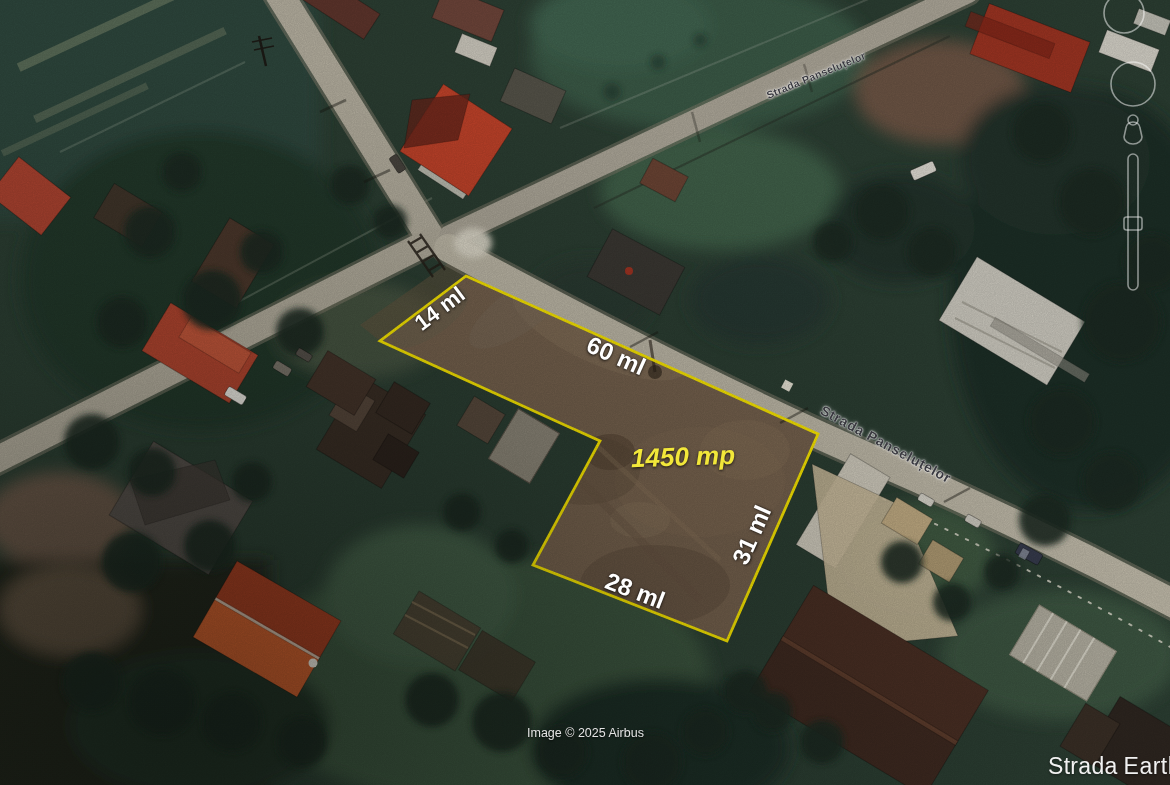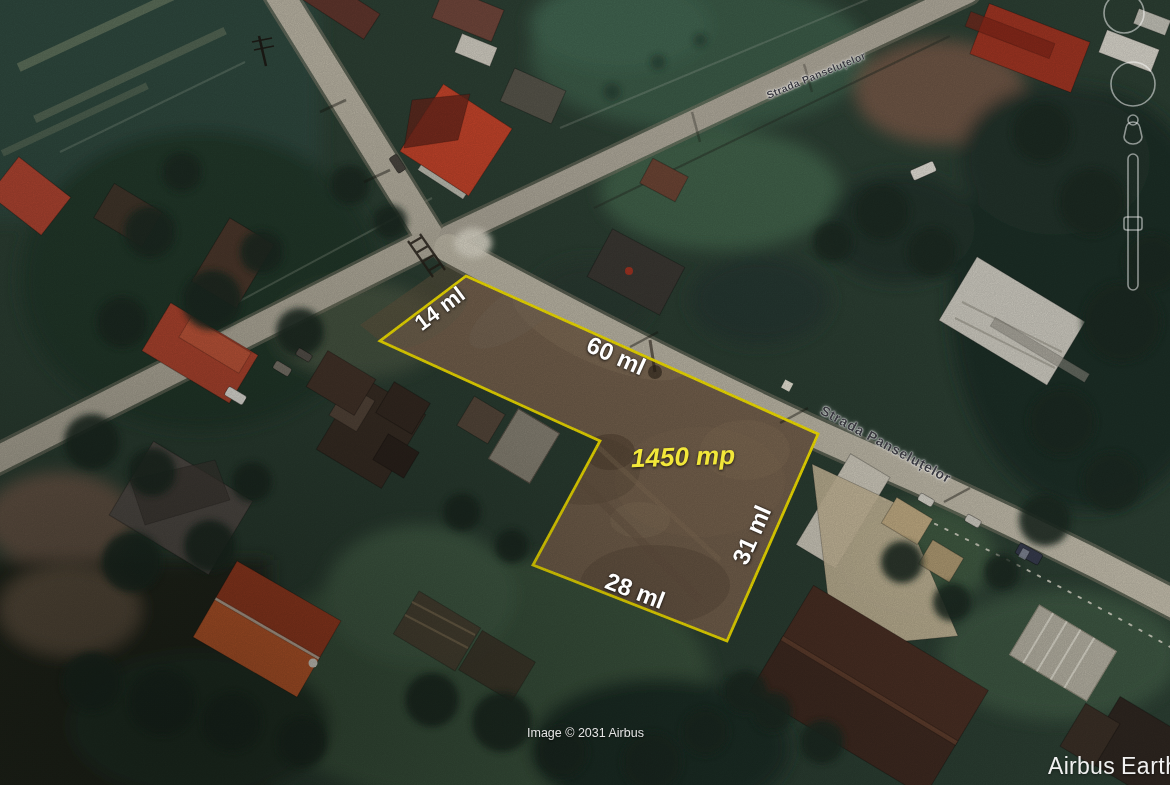--- a/index.html
+++ b/index.html
@@ -286,23 +286,23 @@
   </svg>
 
   <div class="overlay">
     <span class="mlabel l14">14 ml</span>
     <span class="mlabel l60">60 ml</span>
     <span class="mlabel larea">1450 mp</span>
     <span class="mlabel l31">31 ml</span>
     <span class="mlabel l28">28 ml</span>
     <span class="slabel smain">Strada Panseluțelor</span>
     <span class="slabel stop">Strada Panseluțelor</span>
-    <span class="attribution">Image © 2031 Airbus</span>
+    <span class="attribution">Image © 2025 Airbus</span>
     <span class="gwm">
-      <span class="g1">Airbus</span>
+      <span class="g1">Strada</span>
       <span class="g2">Earth</span>
     </span>
   </div>
 
   <svg class="navsvg" width="1170" height="785" viewBox="0 0 1170 785" style="pointer-events:none;">
     <g fill="none" stroke="rgba(255,255,255,0.5)" stroke-width="1.6">
       <circle cx="1124" cy="13" r="20"></circle>
       <circle cx="1133" cy="84" r="22"></circle>
       <g>
         <circle cx="1133" cy="120" r="5"></circle>

